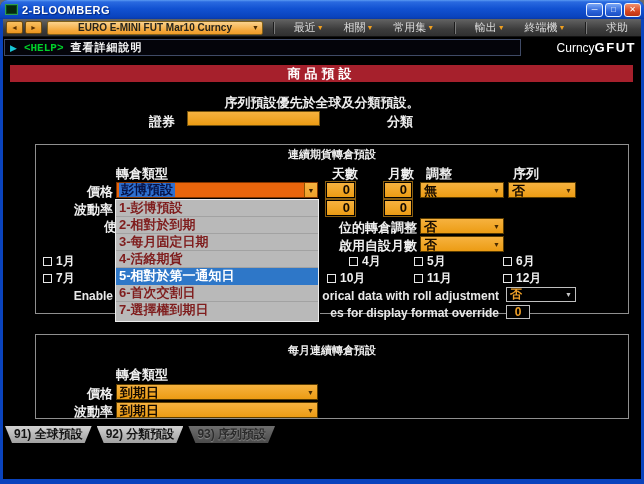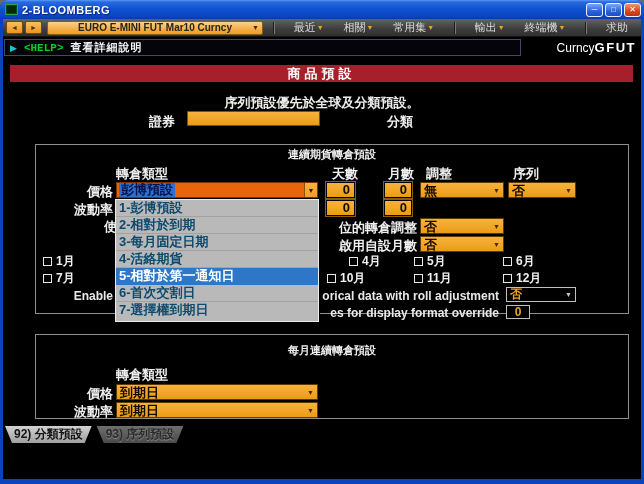--- a/index.html
+++ b/index.html
@@ -66,21 +66,21 @@
   .bdd-arr{margin-left:auto;color:#c8c8c8;font-size:7px;}
   .bnum{position:absolute;background:#000;border:1px solid #bfbfbf;box-sizing:border-box;text-align:center;
     color:#f0a028;font-size:12px;font-weight:bold;line-height:12px;}
   .cb{position:absolute;display:flex;align-items:center;gap:4px;height:14px;}
   .cbbox{width:9px;height:9px;border:1px solid #e8e8e8;background:#000;box-sizing:border-box;}
   .cblabel{color:#efefef;font-size:12px;font-weight:bold;line-height:1;}
   .partial{position:absolute;width:12px;height:16px;overflow:hidden;color:#efefef;font-size:13px;font-weight:bold;}
   
   .dd-list{position:absolute;left:112px;top:162px;width:204px;height:123px;box-sizing:border-box;
     background:#b9b9b9;border:1px solid #ececec;box-shadow:1px 1px 0 #000;z-index:5;}
-  .dd-item{height:17px;line-height:16px;padding-left:3px;font-size:13px;font-weight:bold;color:#0c4a6e;
+  .dd-item{height:17px;line-height:16px;padding-left:3px;font-size:13px;font-weight:bold;color:#7f1d1d;
     border-bottom:1px solid #a2a2a2;box-sizing:border-box;white-space:nowrap;overflow:hidden;}
   .dd-item:last-child{border-bottom:none;}
   .dd-item.hl{background:#2e77c8;color:#fff;border-bottom-color:#2e77c8;}
   
   .tabbar{position:absolute;left:2px;top:389px;display:flex;gap:5px;}
   .tab{height:17px;min-width:86px;padding:0 9px;box-sizing:border-box;display:flex;align-items:center;justify-content:center;
     background:linear-gradient(#d2d2d2,#a0a0a0);color:#141414;font-size:12px;font-weight:bold;
     clip-path:polygon(0 0,100% 0,calc(100% - 7px) 100%,7px 100%);}
   .tab.active{background:linear-gradient(#6e6e6e,#4a4a4a);color:#2b2b2b;text-shadow:0 1px 1px #8d8d8d;}
 </style>
@@ -273,18 +273,19 @@
       </span>
 
       <span class="lbl" style="left:0;top:68px;width:77px;text-align:right;">波動率</span>
       <span class="add" style="left:80px;top:67px;width:202px;height:16px;">
         <span>到期日</span>
         <span class="dd-arr">▼</span>
       </span>
     </div>
 
     <div class="tabbar">
+      <div class="tab">91) 全球預設</div>
       <div class="tab">92) 分類預設</div>
       <div class="tab active">93) 序列預設</div>
     </div>
 
   </div>
 </div>
 
 </body></html>

